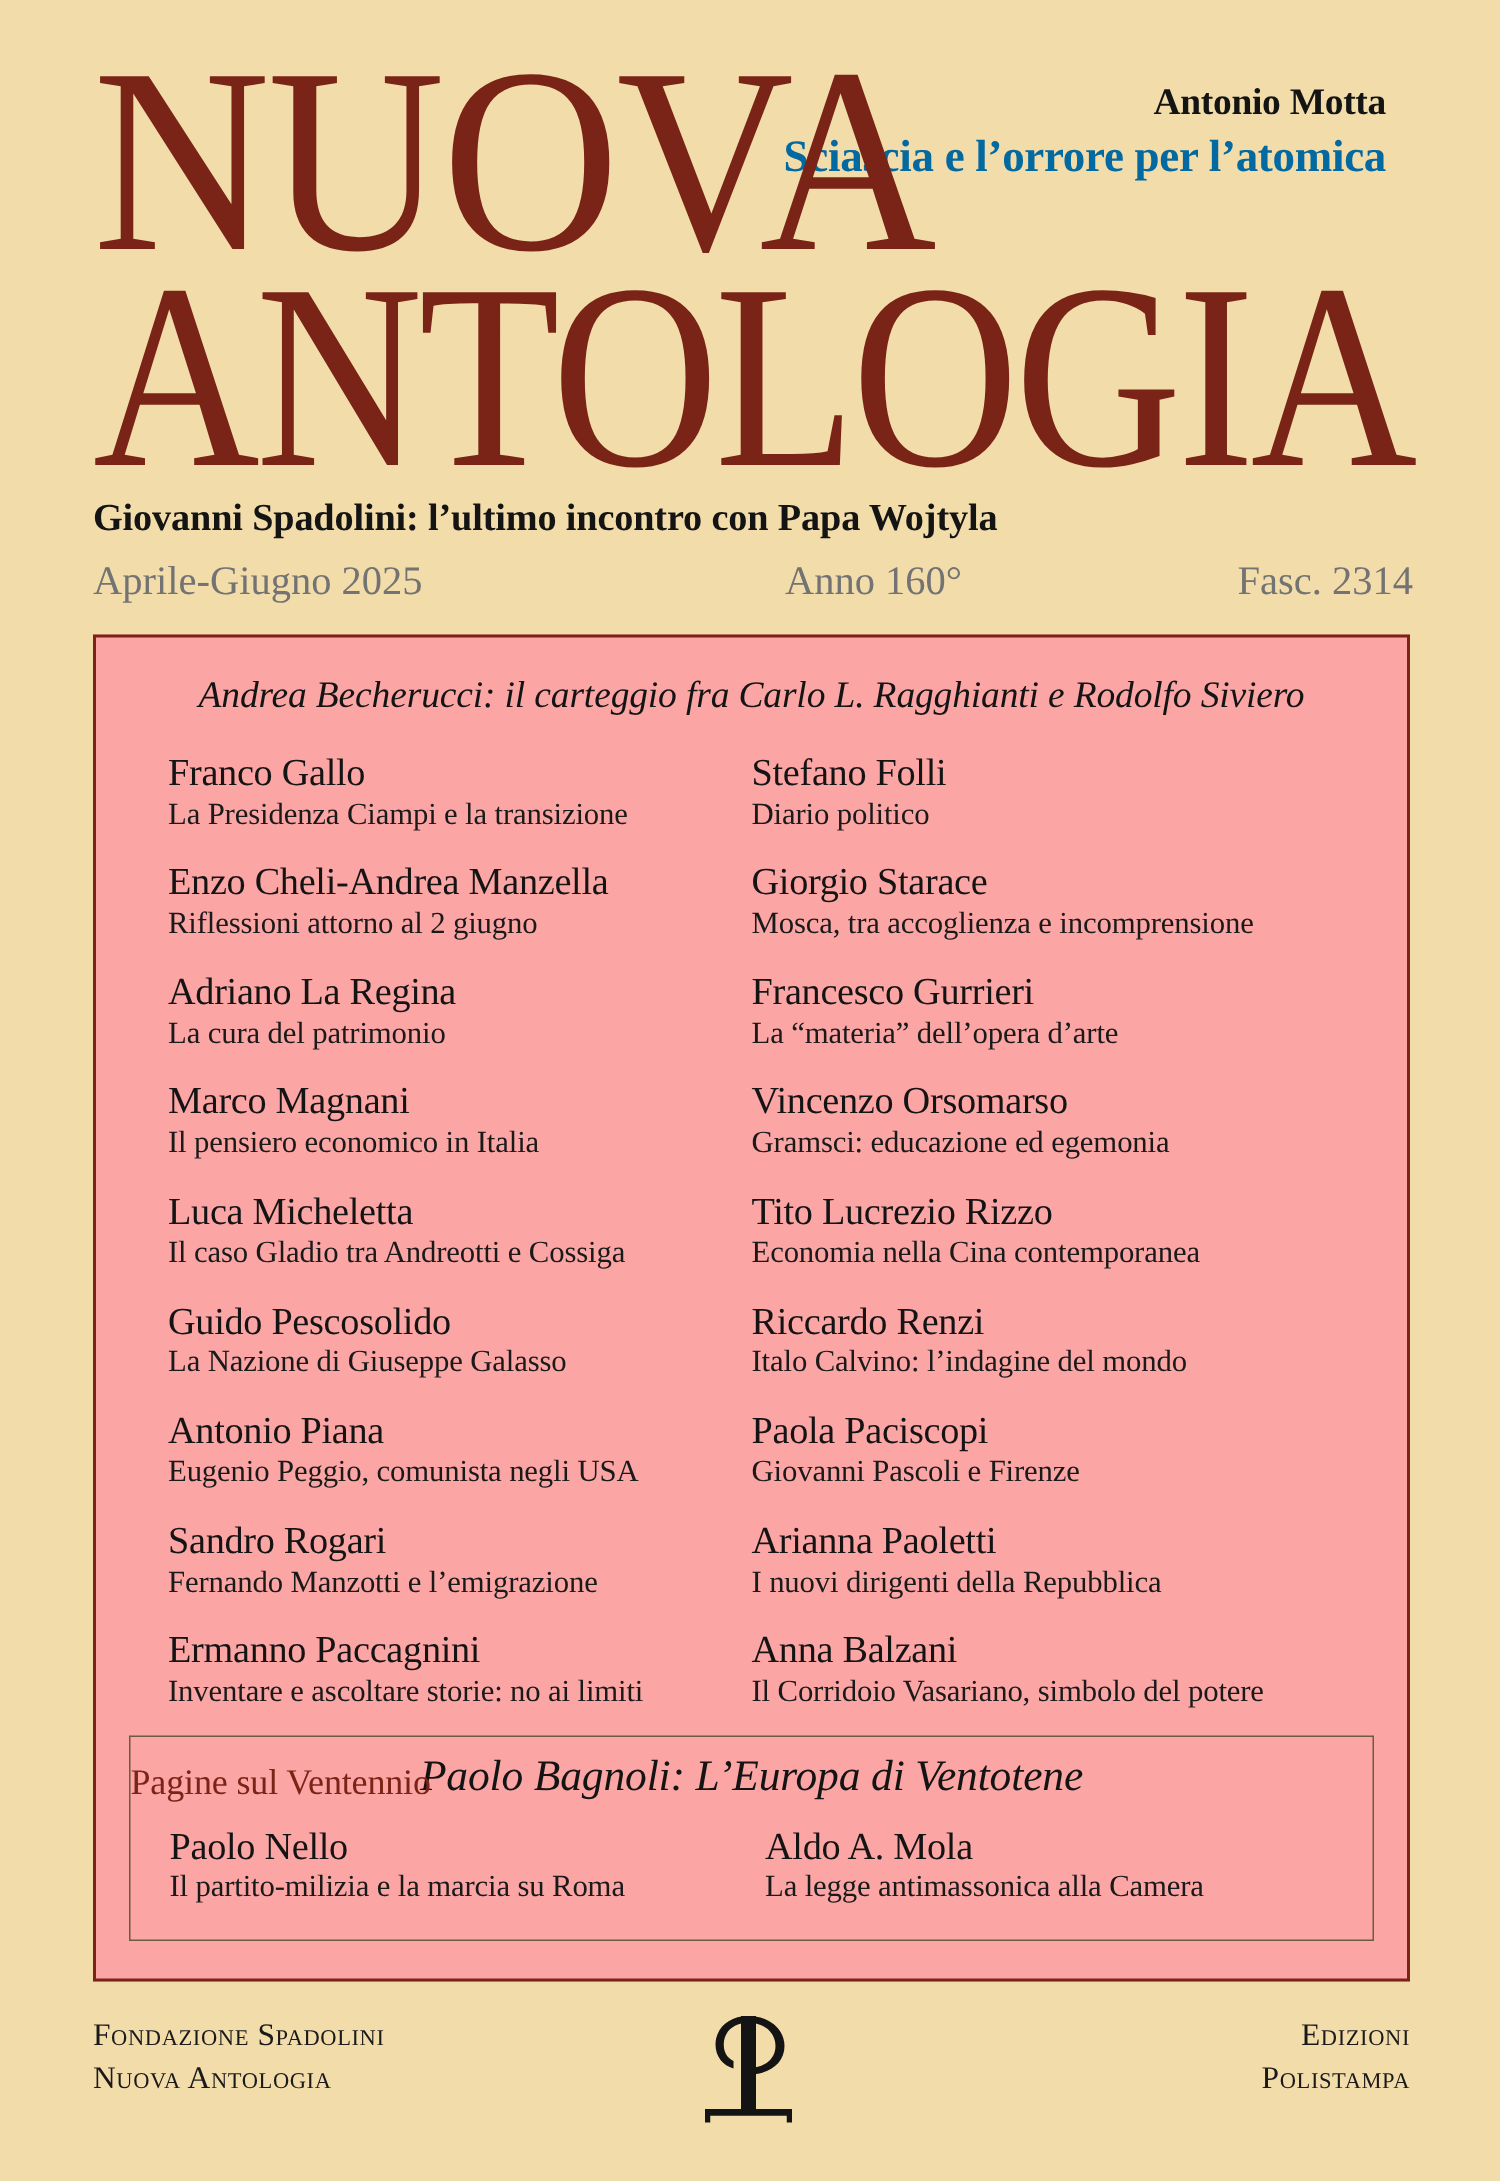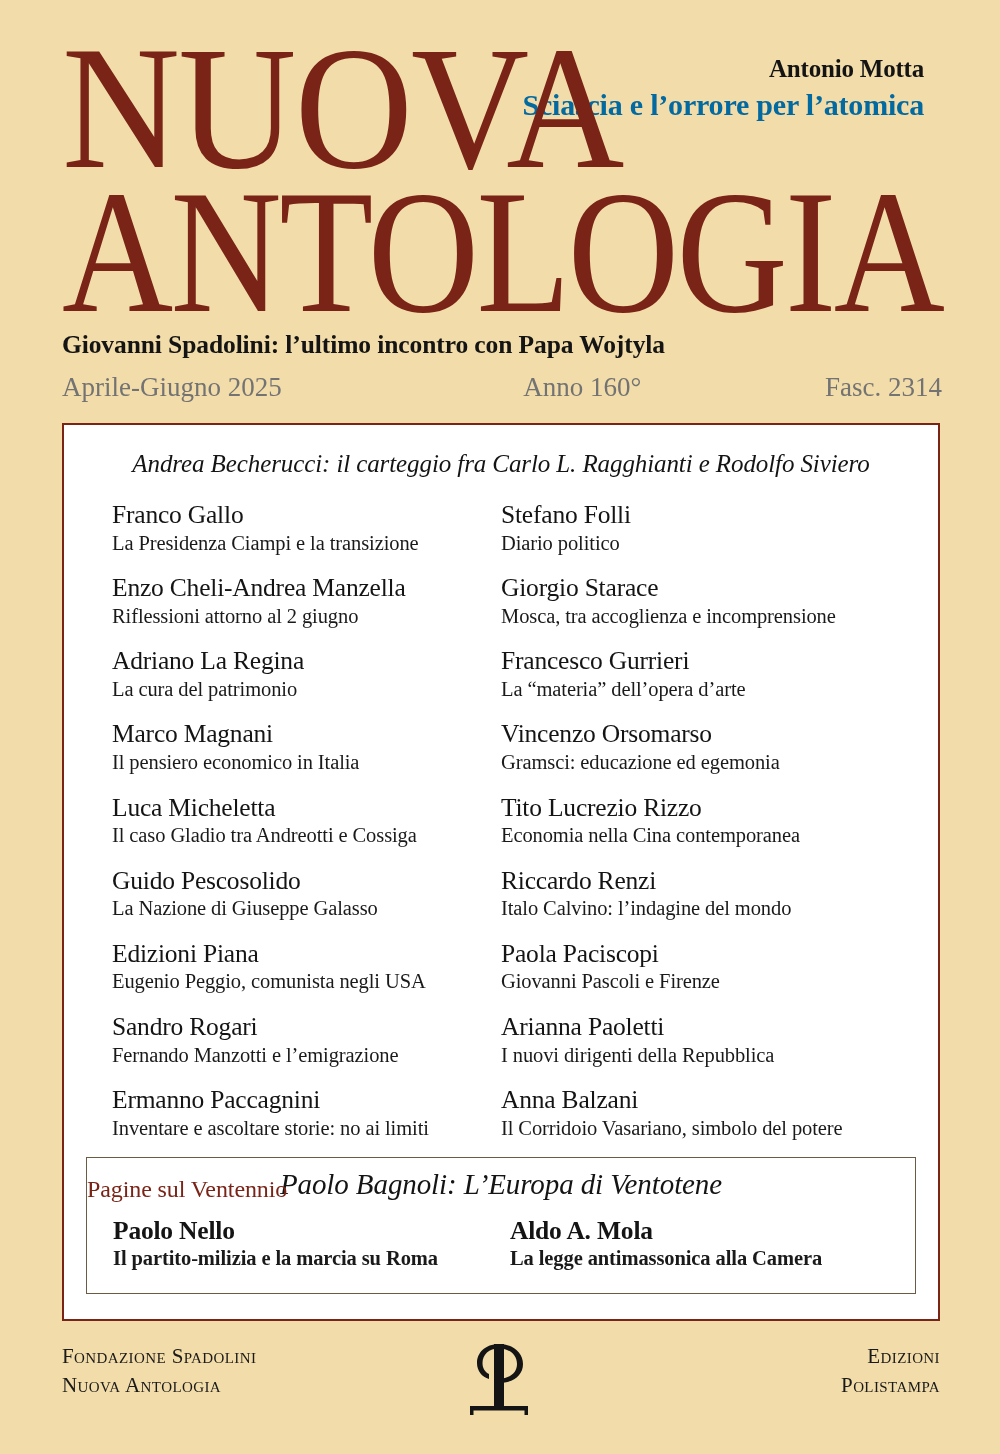--- a/index.html
+++ b/index.html
@@ -103,21 +103,21 @@
 
   
   .content-box {
     position: absolute;
     left: 62px;
     top: 423px;
     width: 878px;
     height: 898px;
     box-sizing: border-box;
     border: 2px solid #7a2417;
-    background: #ffffff;
+    background: #fca5a5;
   }
 
   .lead-line {
     text-align: center;
     font-style: italic;
     font-size: 25px;
     color: #141414;
     margin-top: 25px;
     letter-spacing: -0.1px;
   }
@@ -176,21 +176,20 @@
   }
   .ventennio-title {
     font-size: 24px;
     color: #7a2417;
     letter-spacing: -0.1px;
     margin-bottom: 14px;
   }
   .ventennio-columns {
     display: flex;
     padding: 0 26px;
-    font-weight: bold;
   }
   .ventennio-columns .column {
     width: 50%;
   }
   .ventennio-columns .column.right {
     padding-left: 9px;
   }
 
   
   .footer {
@@ -271,21 +270,21 @@
         </div>
         <div class="entry">
           <div class="entry-author">Luca Micheletta</div>
           <div class="entry-title">Il caso Gladio tra Andreotti e Cossiga</div>
         </div>
         <div class="entry">
           <div class="entry-author">Guido Pescosolido</div>
           <div class="entry-title">La Nazione di Giuseppe Galasso</div>
         </div>
         <div class="entry">
-          <div class="entry-author">Edizioni Piana</div>
+          <div class="entry-author">Antonio Piana</div>
           <div class="entry-title">Eugenio Peggio, comunista negli USA</div>
         </div>
         <div class="entry">
           <div class="entry-author">Sandro Rogari</div>
           <div class="entry-title">Fernando Manzotti e l’emigrazione</div>
         </div>
         <div class="entry">
           <div class="entry-author">Ermanno Paccagnini</div>
           <div class="entry-title">Inventare e ascoltare storie: no ai limiti</div>
         </div>

